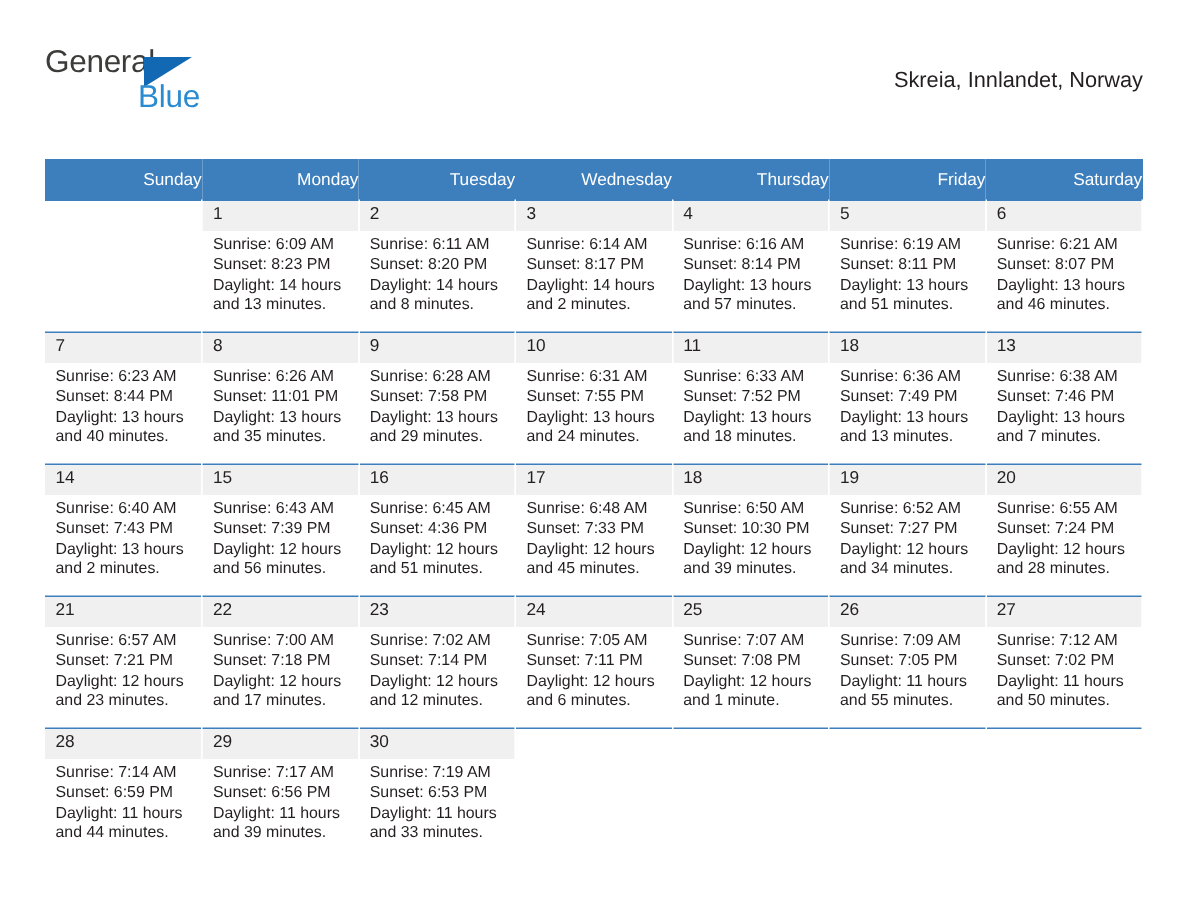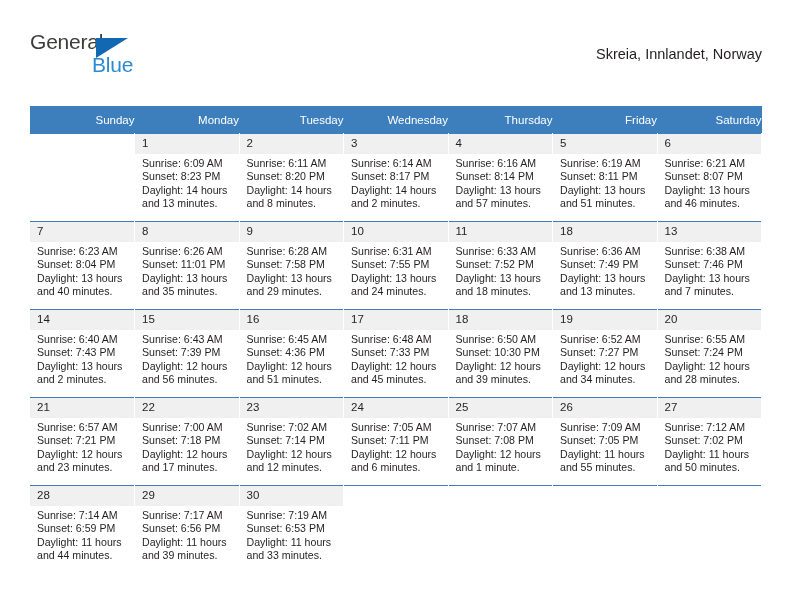--- a/index.html
+++ b/index.html
@@ -223,21 +223,21 @@
               <div>Daylight: 13 hours</div>
               <div>and 46 minutes.</div>
             </div>
           </td>
         </tr>
         <tr>
           <td>
             <div class="daynum">7</div>
             <div class="info">
               <div>Sunrise: 6:23 AM</div>
-              <div>Sunset: 8:04 PM</div>
+              <div>Sunset: 8:44 PM</div>
               <div>Daylight: 13 hours</div>
               <div>and 40 minutes.</div>
             </div>
           </td>
           <td>
             <div class="daynum">8</div>
             <div class="info">
               <div>Sunrise: 6:26 AM</div>
               <div>Sunset: 11:01 PM</div>
               <div>Daylight: 13 hours</div>

